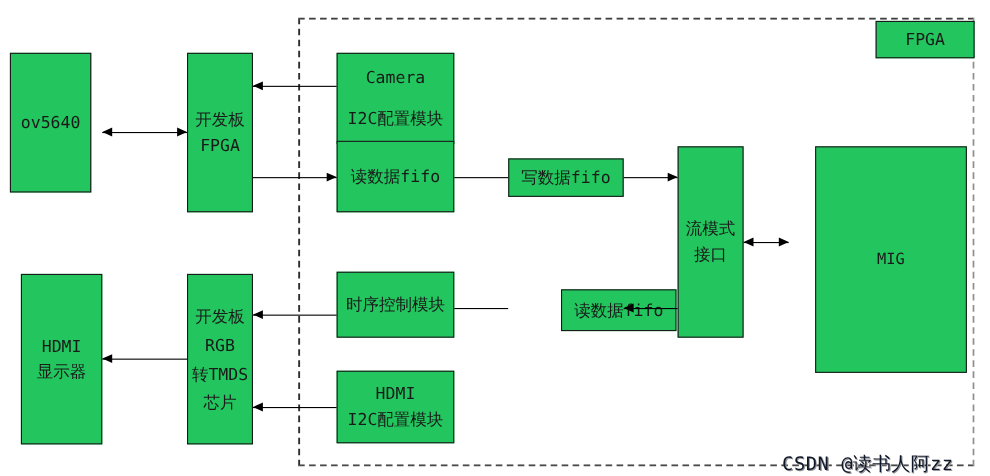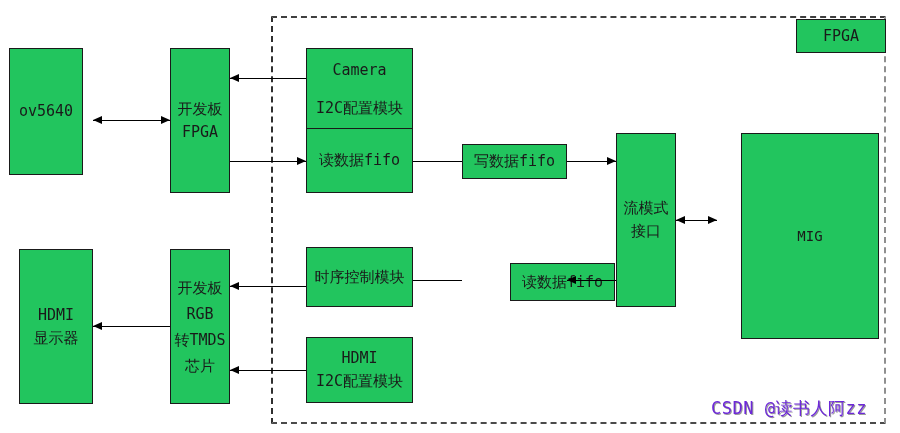--- a/index.html
+++ b/index.html
@@ -18,22 +18,22 @@
     z-index:2;box-sizing:border-box;text-align:center;
   }
   .ln{line-height:23px;font-size:15px;white-space:pre;}
   .ln.small{font-size:14px;}
   .tmds .ln{line-height:26px;}
   .hline{position:absolute;height:1px;background:#000;z-index:3;}
   .ah{position:absolute;width:0;height:0;z-index:3;}
   .ah-left{border-top:4px solid transparent;border-bottom:4px solid transparent;border-right:9px solid #000;}
   .ah-right{border-top:4px solid transparent;border-bottom:4px solid transparent;border-left:9px solid #000;}
   .watermark{
-    position:absolute;left:711px;top:397px;z-index:4;font-size:17px;
-    color:#6d28d9;text-shadow:1px 1px 0 #9a9a9a;letter-spacing:0.5px;white-space:pre;
+    position:absolute;left:711px;top:410px;z-index:4;font-size:17px;
+    color:#0f172a;text-shadow:1px 1px 0 #9a9a9a;letter-spacing:0.5px;white-space:pre;
   }
 </style>
 </head>
 <body>
 
 <div id="canvas">
 
   <div class="fpga-region"></div>
 
   <div class="box" style="left:796px;top:19px;width:90px;height:34px;">

